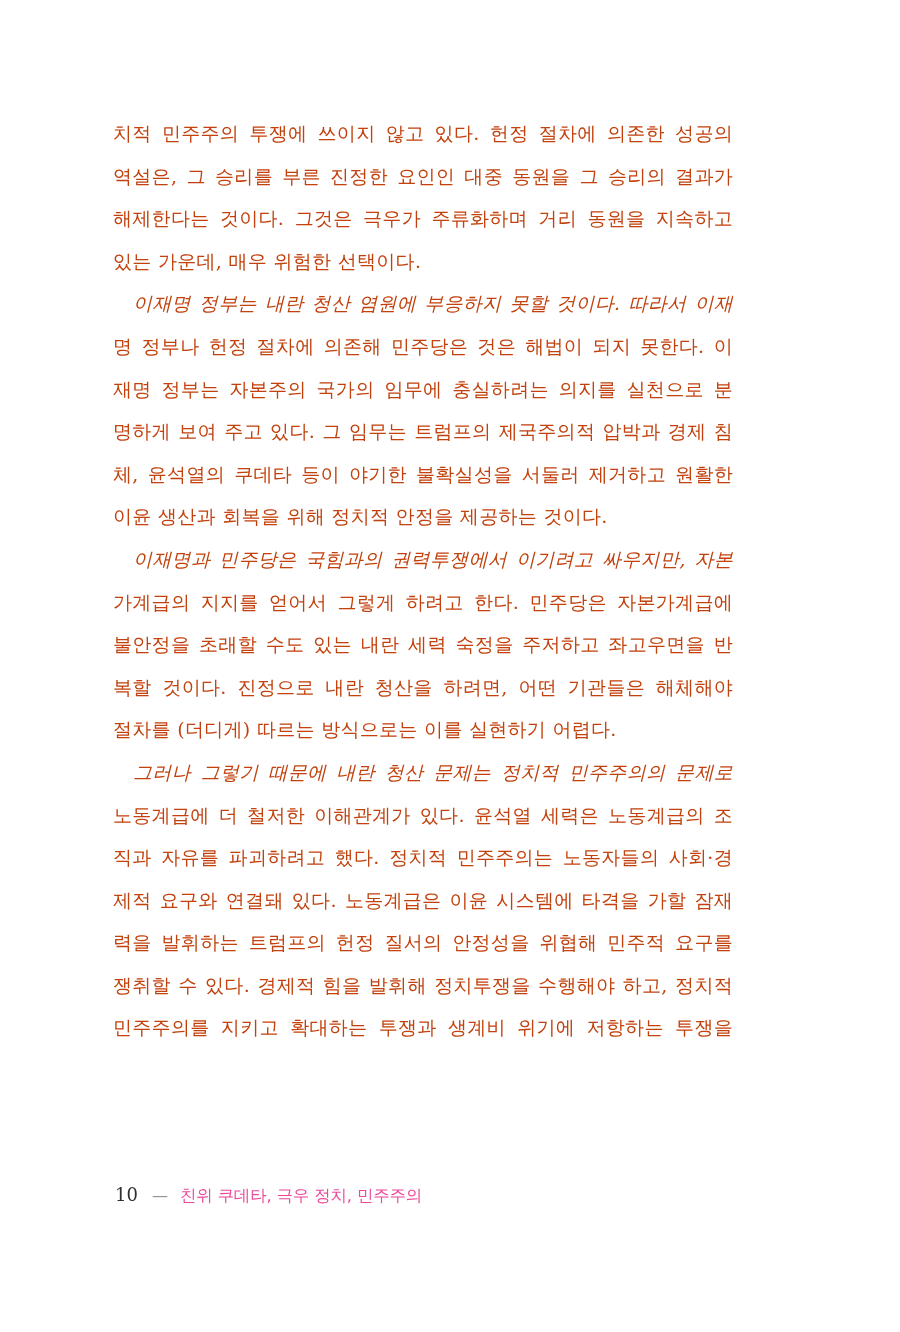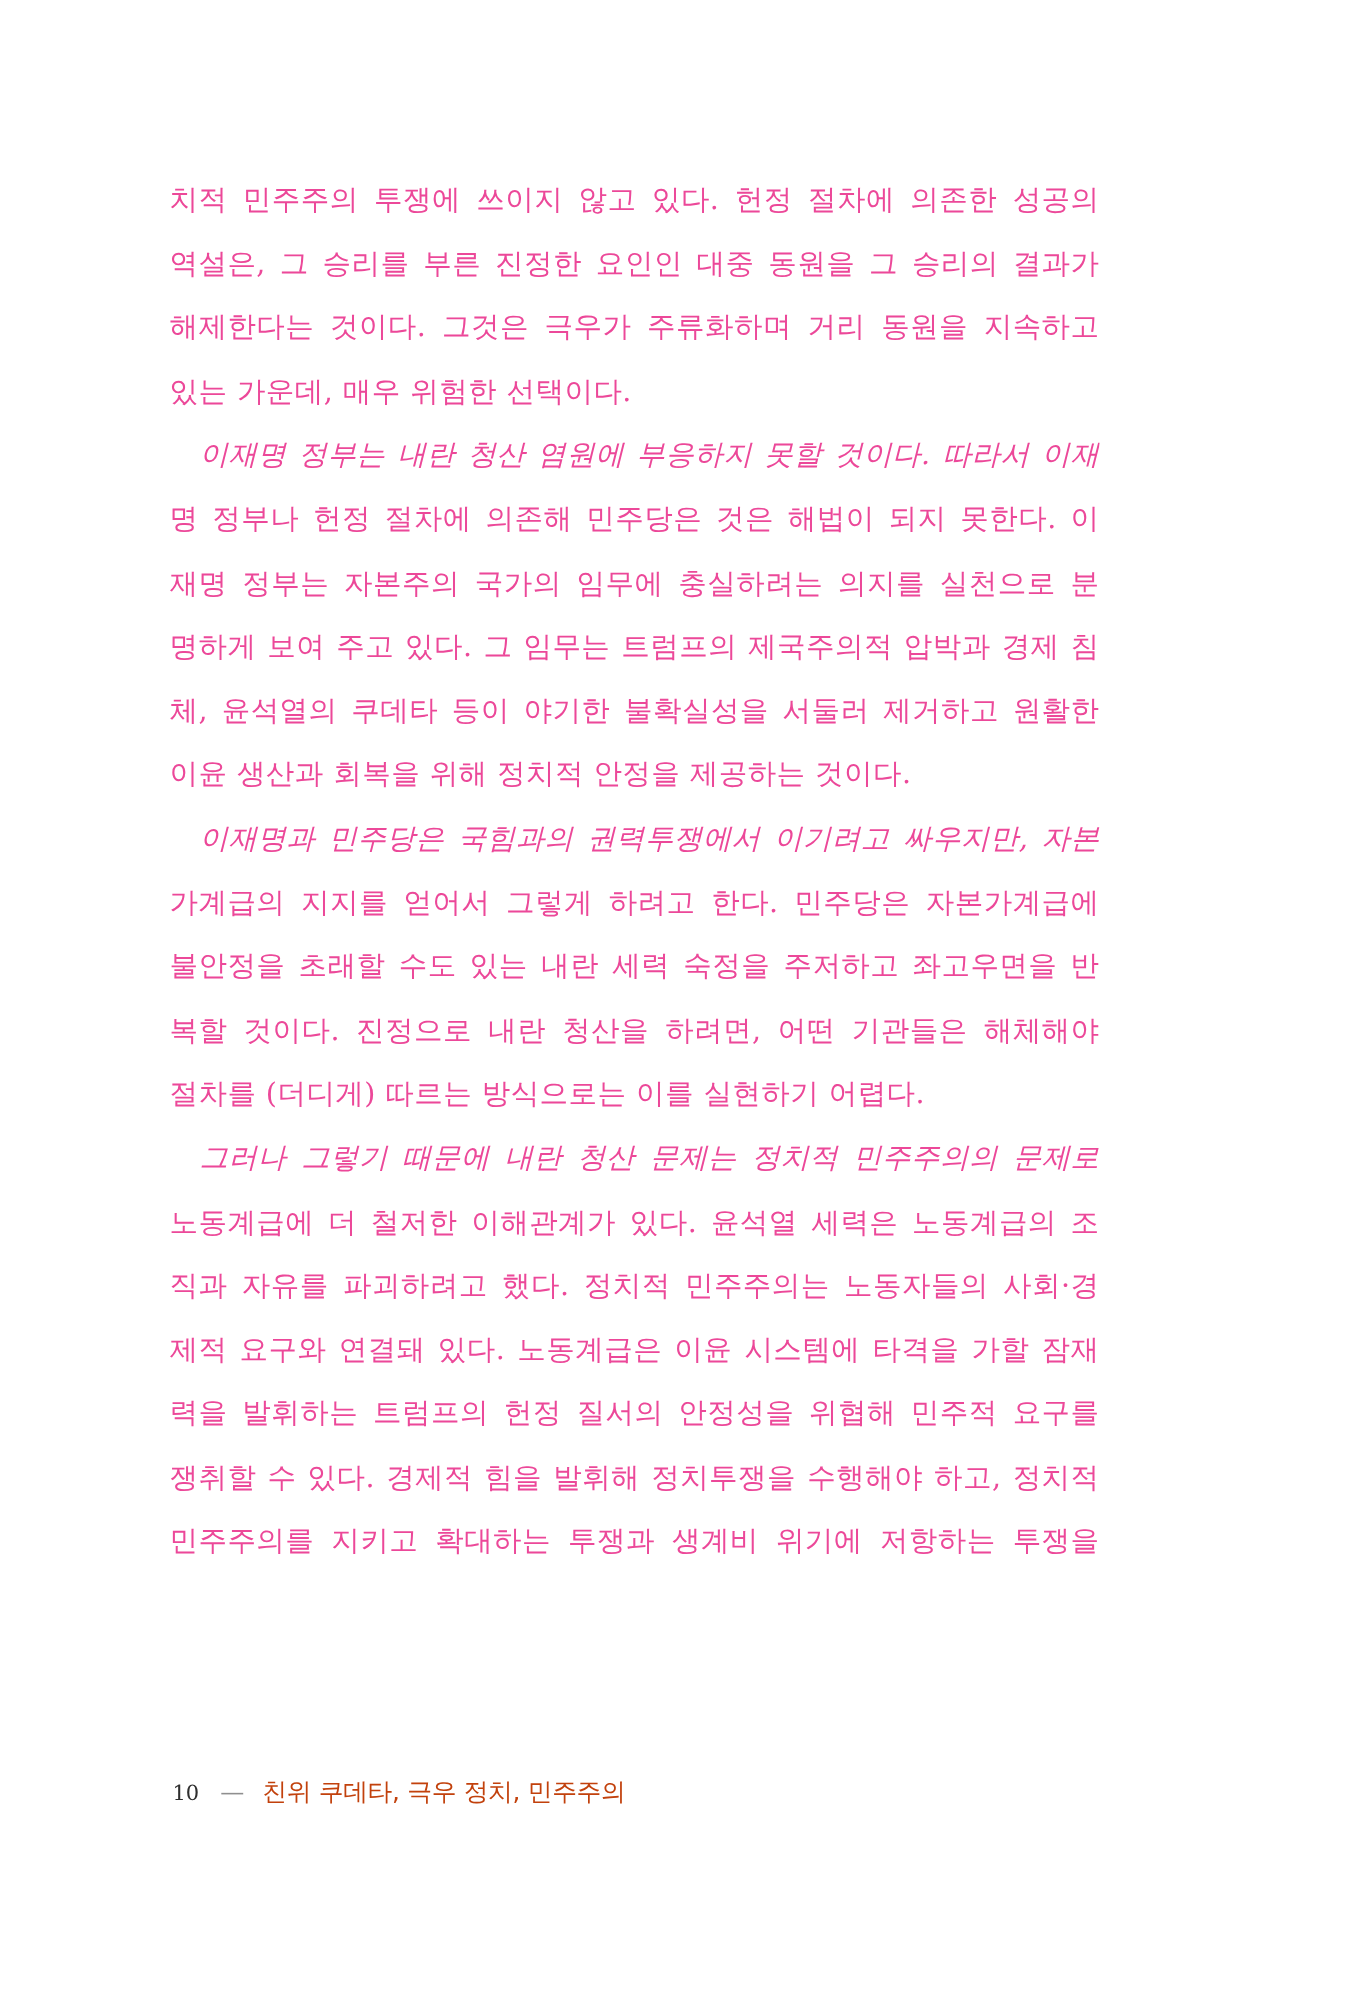--- a/index.html
+++ b/index.html
@@ -19,21 +19,21 @@
   .text-block {
     position: absolute;
     left: 113px;
     top: 112px;
     width: 620px;
   }
   .line {
     font-size: 19px;
     line-height: 42.6px;
     height: 42.6px;
-    color: #ec4899;
+    color: #c2410c;
     text-align: justify;
     text-align-last: justify;
     letter-spacing: 0.3px;
     word-break: keep-all;
     overflow: hidden;
     white-space: normal;
   }
   .line.para-end {
     text-align-last: left;
   }
@@ -43,34 +43,34 @@
   }
   .footer {
     position: absolute;
     left: 115px;
     top: 1184px;
     display: flex;
     align-items: baseline;
     white-space: nowrap;
   }
   .page-num {
-    font-size: 14px;
+    font-size: 18px;
     color: #2f2f2f;
     font-family: "DejaVu Serif", "Liberation Serif", serif;
   }
   .sep {
     font-size: 16px;
     color: #8f8f8f;
     margin: 0 12px 0 14px;
   }
   .book-title {
     font-family: "DejaVu Sans", "Liberation Sans", sans-serif;
     font-size: 16.5px;
     font-weight: 500;
-    color: #c2410c;
+    color: #ec4899;
     letter-spacing: -0.2px;
   }
 </style>
 </head>
 <body>
 
 <div class="page">
 
   <main class="text-block">
 

